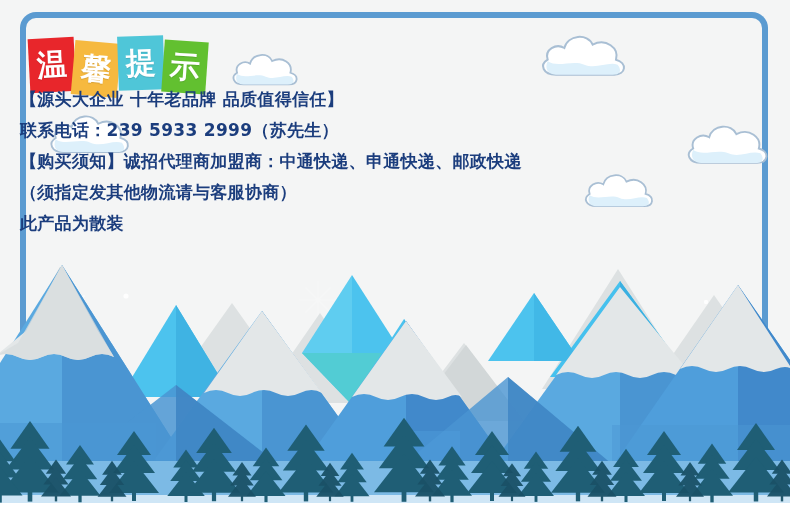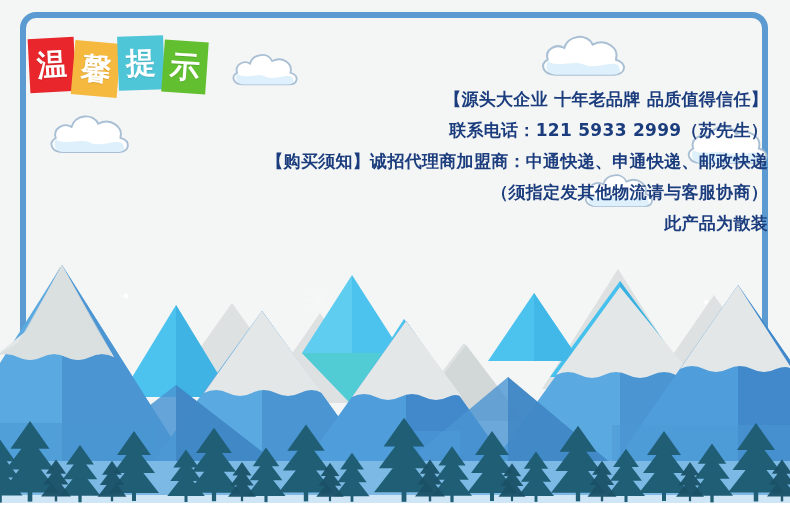--- a/index.html
+++ b/index.html
@@ -32,21 +32,21 @@
         text-shadow:0 1px 1px rgba(0,0,0,.12);}
   .t1{left:3px;  top:8px;  width:46px;height:54px;background:#e8262b;transform:rotate(-3deg);}
   .t2{left:47px; top:12px; width:46px;height:54px;background:#f6b93f;transform:rotate(5deg);}
   .t3{left:92px; top:6px;  width:46px;height:54px;background:#4fc6d8;transform:rotate(-2deg);}
   .t4{left:137px;top:11px; width:44px;height:52px;background:#62c030;transform:rotate(4deg);}
   
   .cloud{position:absolute;}
   
   .textblock{
     position:absolute;left:20px;top:84px;width:748px;
-    text-align:right;color:#1b3d7d;
+    text-align:left;color:#1b3d7d;
     font-weight:bold;
     font-family:"DejaVu Sans","Liberation Sans",sans-serif;
   }
   .tline{font-size:17px;line-height:31px;white-space:nowrap;letter-spacing:.3px;}
   
   .scenery{position:absolute;left:0;bottom:0;width:790px;height:265px;}
 </style>
 </head>
 <body>
 
@@ -130,21 +130,21 @@
 
   <div class="badge">
     <div class="tile t1" style="background: rgb(232, 38, 43);">温</div>
     <div class="tile t2" style="background: rgb(246, 185, 63);">馨</div>
     <div class="tile t3" style="background: rgb(79, 198, 216);">提</div>
     <div class="tile t4" style="background: rgb(98, 192, 48);">示</div>
   </div>
 
   <div class="textblock">
     <div class="tline">【源头大企业  十年老品牌 品质值得信任】</div>
-    <div class="tline">联系电话：121 5933 2999（苏先生）</div>
+    <div class="tline">联系电话：239 5933 2999（苏先生）</div>
     <div class="tline">【购买须知】诚招代理商加盟商：中通快递、申通快递、邮政快递</div>
     <div class="tline">（须指定发其他物流请与客服协商）</div>
     <div class="tline">此产品为散装</div>
   </div>
 
   <svg class="scenery" viewBox="0 0 790 265" preserveAspectRatio="none">
 
     <g fill="#dde1e2">
       <polygon points="60,2 128,118 -8,118"></polygon>
       <polygon points="232,38 296,128 168,128"></polygon>

